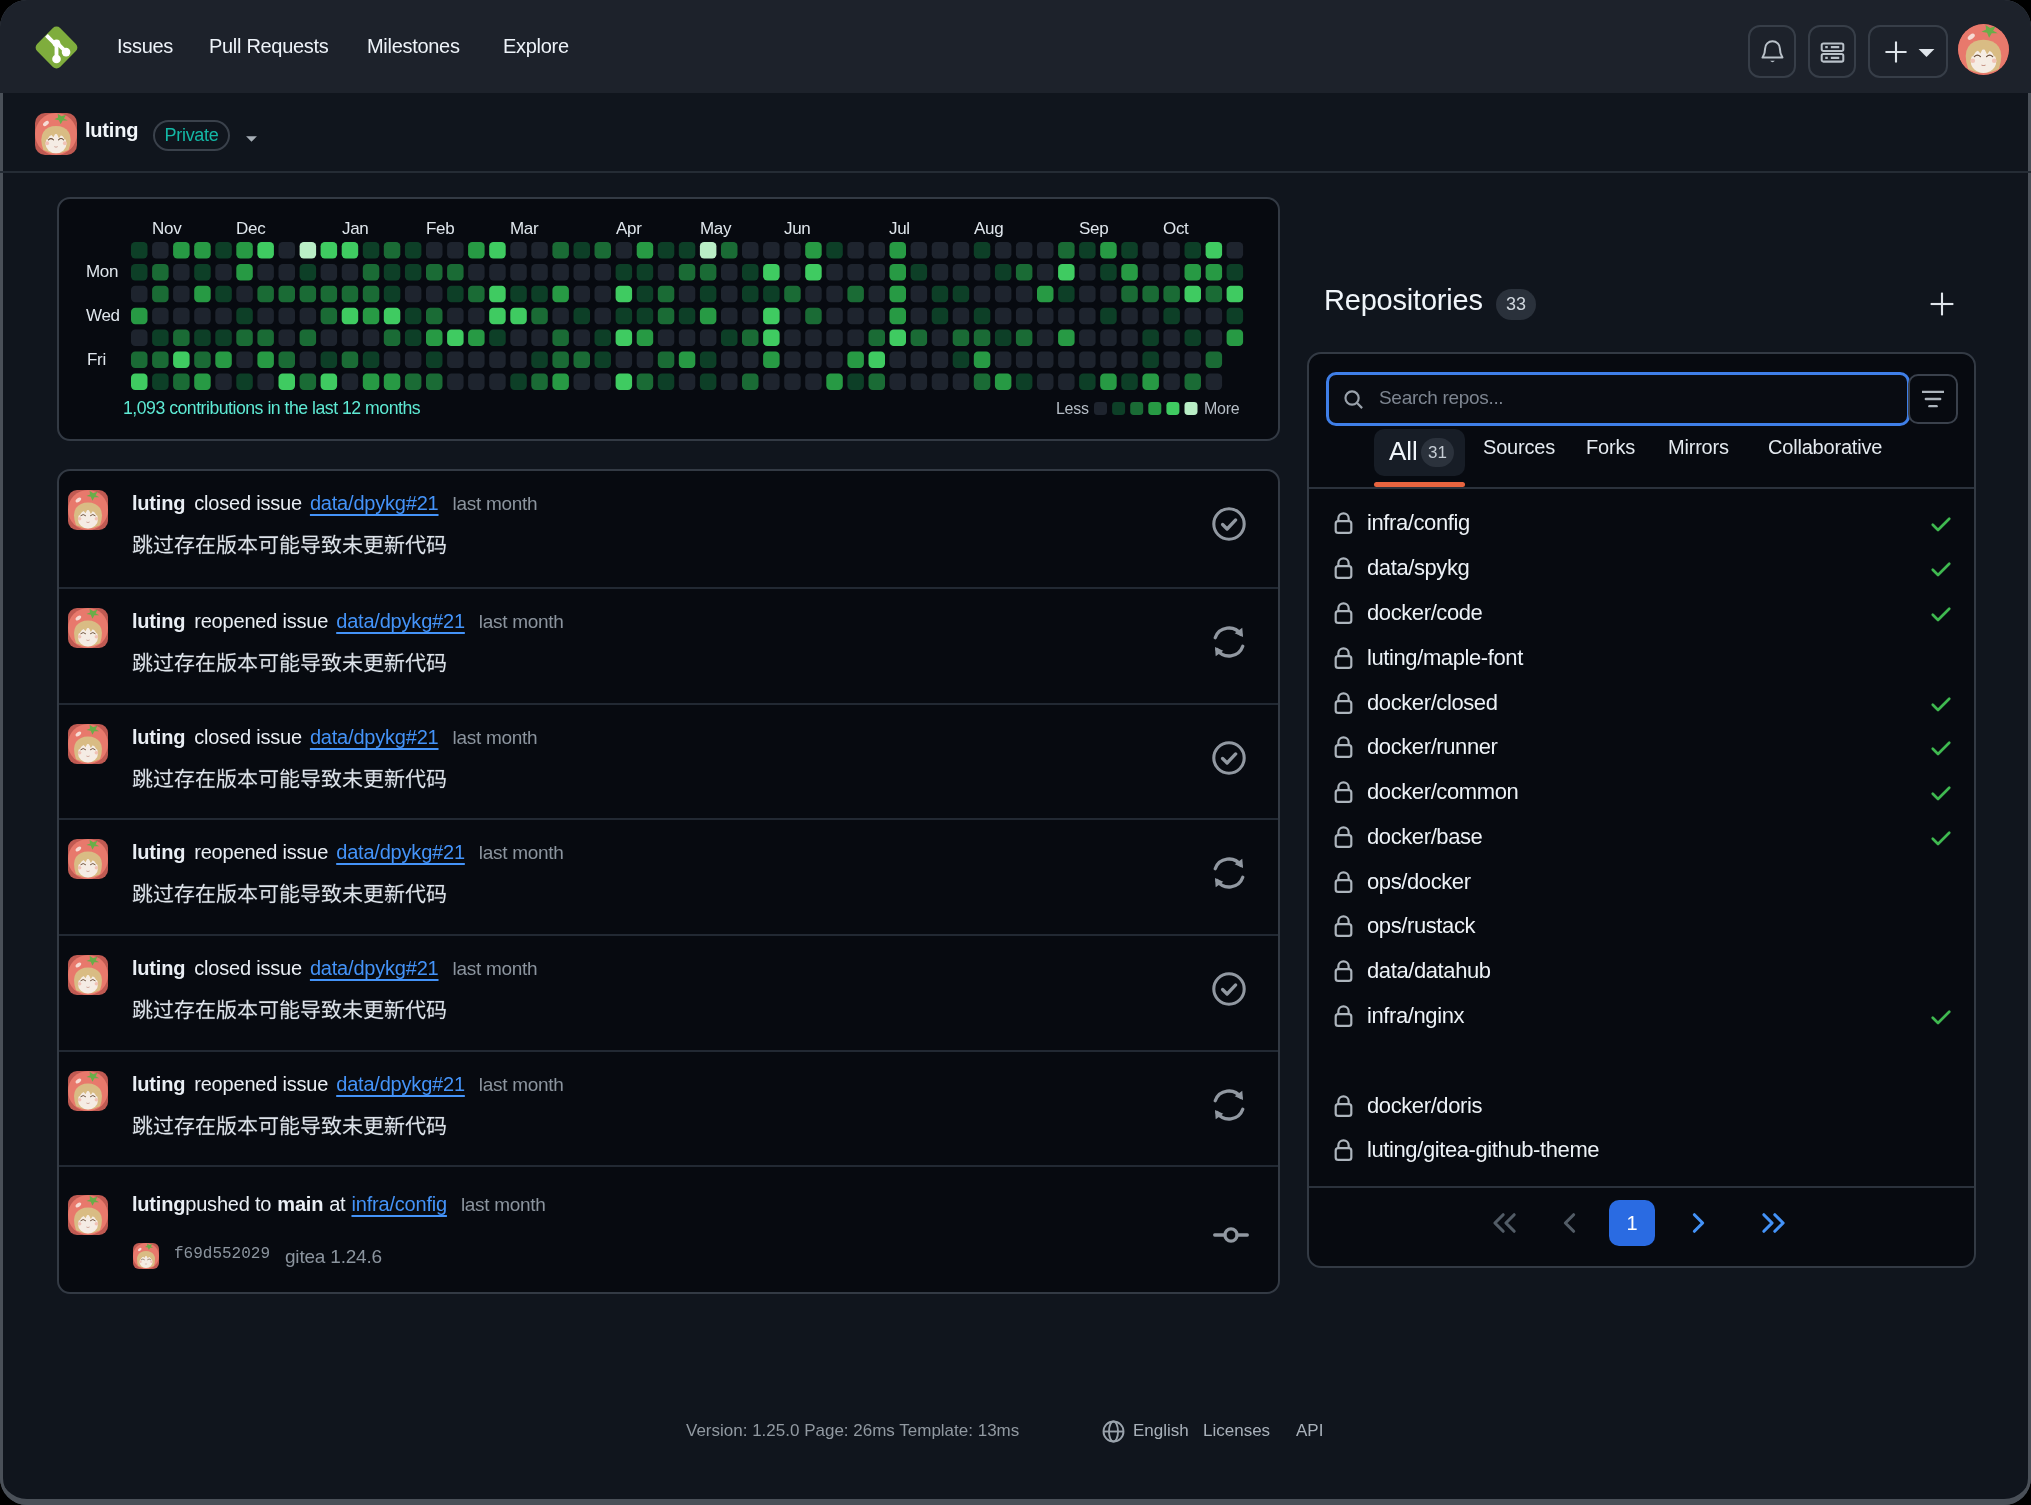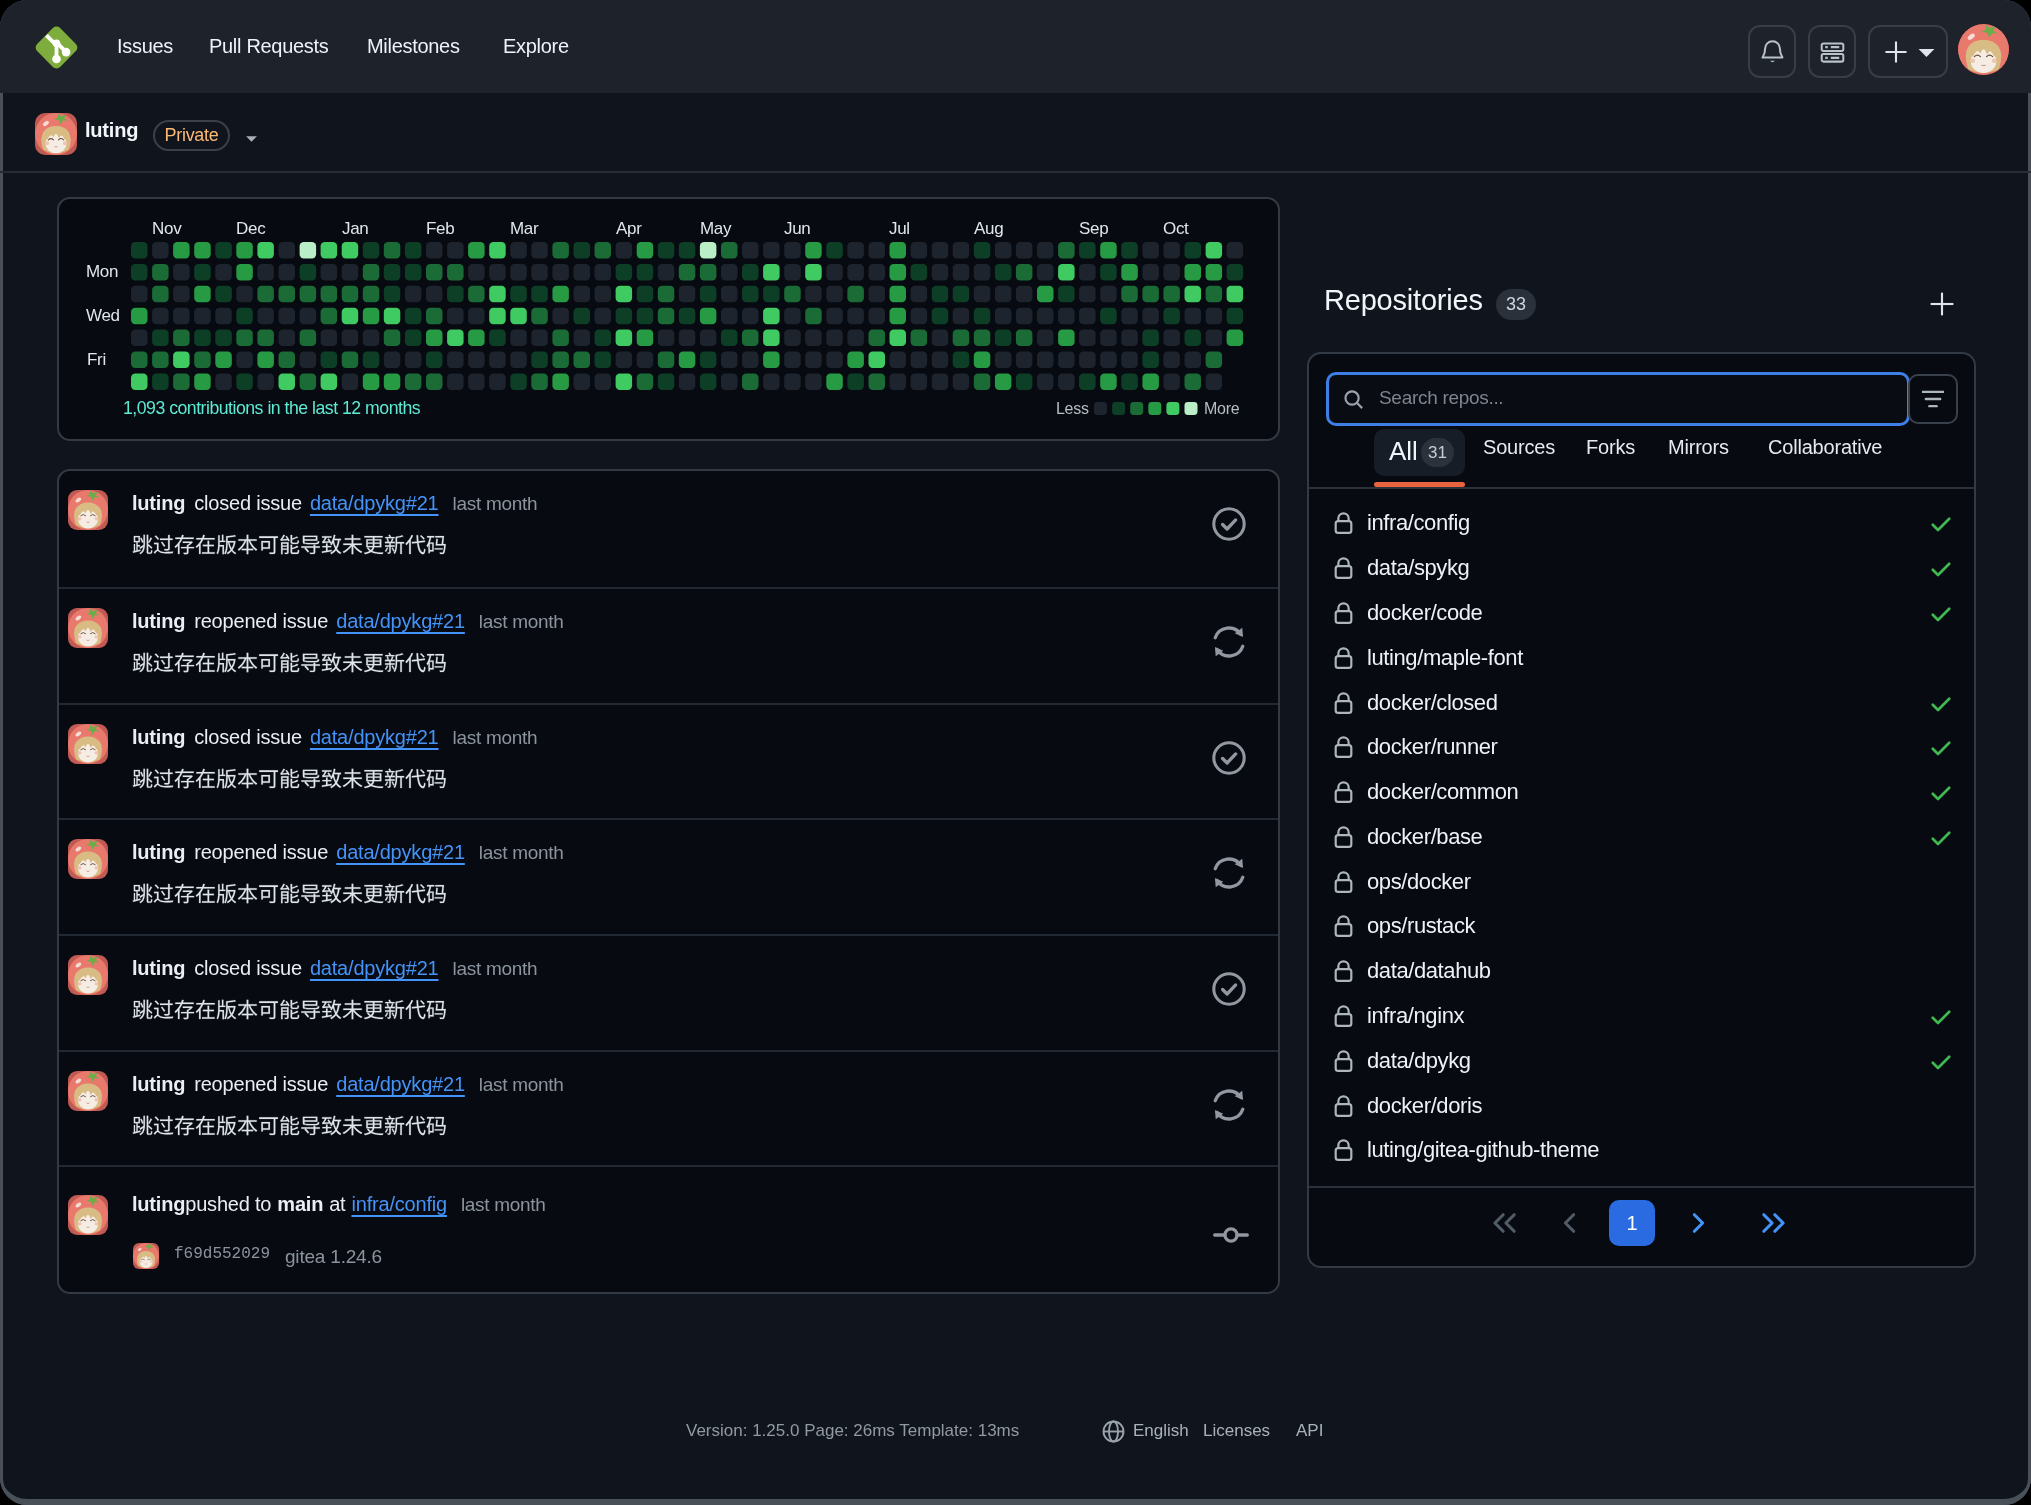--- a/index.html
+++ b/index.html
@@ -117,21 +117,21 @@
 <svg class="abs" style="left:1958px;top:24px;border-radius:50%" width="51" height="51" viewBox="0 0 100 100">
         <use href="#avatar"></use>
       </svg>
 </div>
 
 <div class="uhead">
 <svg class="abs" style="left:35px;top:20px;border-radius:10px" width="42" height="42" viewBox="0 0 100 100">
         <use href="#avatar"></use>
       </svg>
 <span class="abs" style="left:85px;top:26px;font-size:20px;font-weight:bold;letter-spacing:-.2px;color:#f2f6fa">luting</span>
-<span class="abs" style="left:153px;top:27px;width:77px;height:31px;border:2px solid #3a414b;border-radius:16px;font-size:18px;letter-spacing:-.3px;color:#fdba74;text-align:center;line-height:27px">Private</span>
+<span class="abs" style="left:153px;top:27px;width:77px;height:31px;border:2px solid #3a414b;border-radius:16px;font-size:18px;letter-spacing:-.3px;color:#14b8a6;text-align:center;line-height:27px">Private</span>
 <svg class="abs" style="left:245px;top:42px" width="13" height="8" viewBox="0 0 12 7">
         <path d="M1 1 L6 6 L11 1 Z" fill="#a6aeb6"></path>
       </svg>
 </div>
 
 <div class="card" style="left:57px;top:197px;width:1223px;height:244px">
 <svg class="abs" style="left:0;top:0" width="1219" height="240" viewBox="0 0 1219 240">
 <g font-family="Liberation Sans,sans-serif" font-size="17" letter-spacing="-0.3" fill="#dfe6ec">
 <text x="87" y="239" class="m"></text>
 <text x="93" y="35">Nov</text>
@@ -811,29 +811,20 @@
       </div>
 <div class="repo-row" style="top:641px">
         <svg class="abs" style="left:22px;top:9px" width="25" height="25" viewBox="0 0 16 16">
           <use href="#lock"></use>
         </svg>
         <span class="rname">infra/nginx</span>
         <svg class="abs" style="left:620px;top:10px" width="24" height="24" viewBox="0 0 16 16">
           <use href="#check"></use>
         </svg>
       </div>
-<div class="repo-row" style="top:686px">
-        <svg class="abs" style="left:22px;top:9px" width="25" height="25" viewBox="0 0 16 16">
-          <use href="#lock"></use>
-        </svg>
-        <span class="rname">data/dpykg</span>
-        <svg class="abs" style="left:620px;top:10px" width="24" height="24" viewBox="0 0 16 16">
-          <use href="#check"></use>
-        </svg>
-      </div>
 <div class="repo-row" style="top:731px">
         <svg class="abs" style="left:22px;top:9px" width="25" height="25" viewBox="0 0 16 16">
           <use href="#lock"></use>
         </svg>
         <span class="rname">docker/doris</span>
       </div>
 <div class="repo-row" style="top:775px">
         <svg class="abs" style="left:22px;top:9px" width="25" height="25" viewBox="0 0 16 16">
           <use href="#lock"></use>
         </svg>

